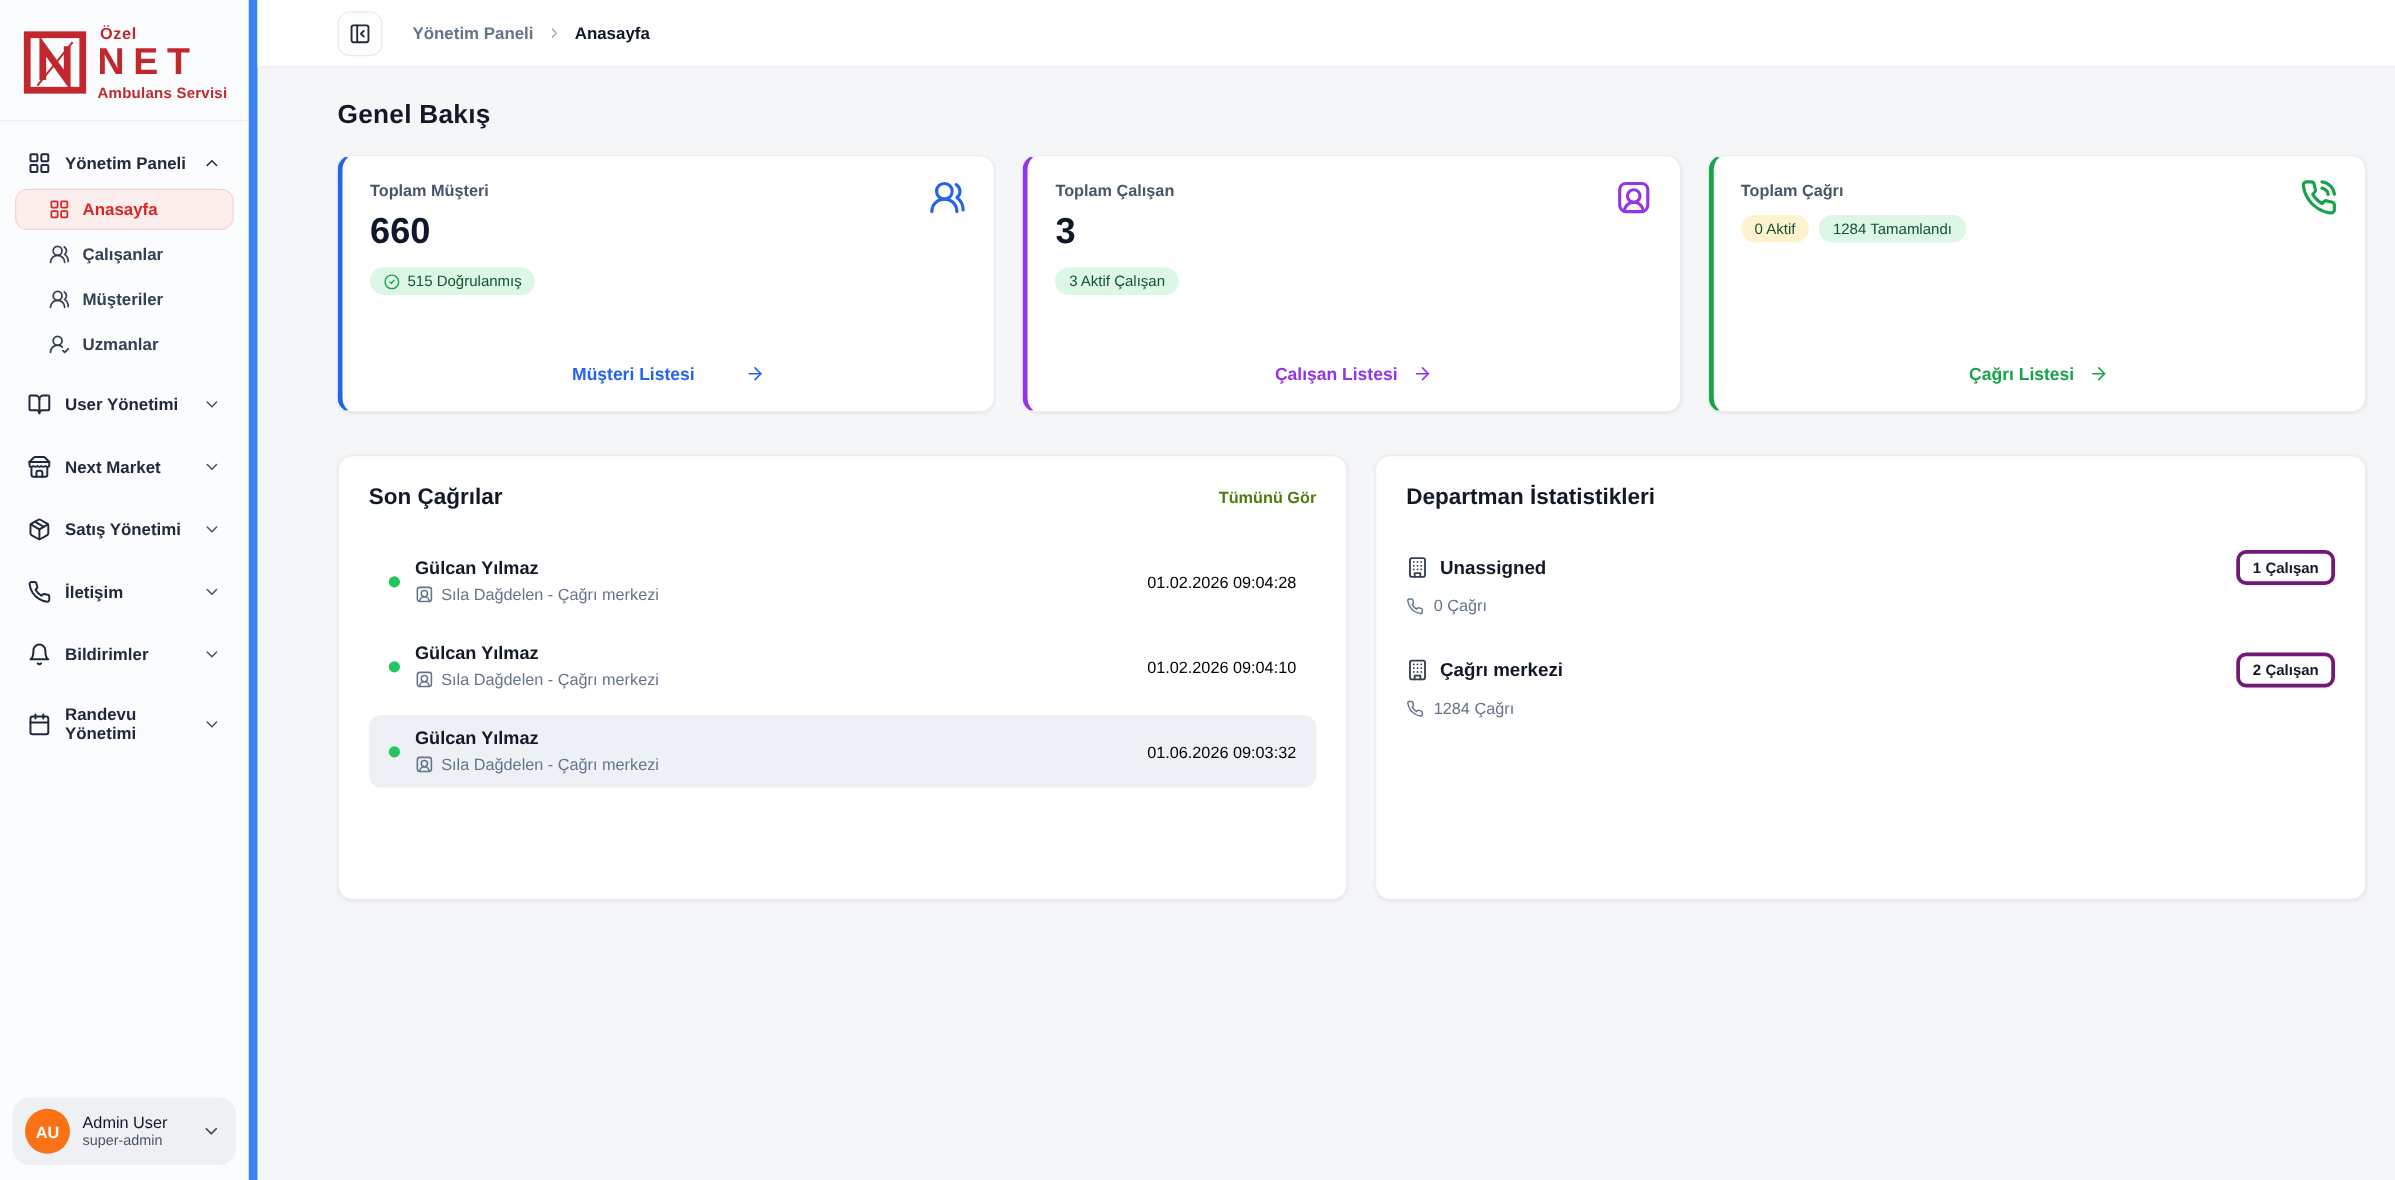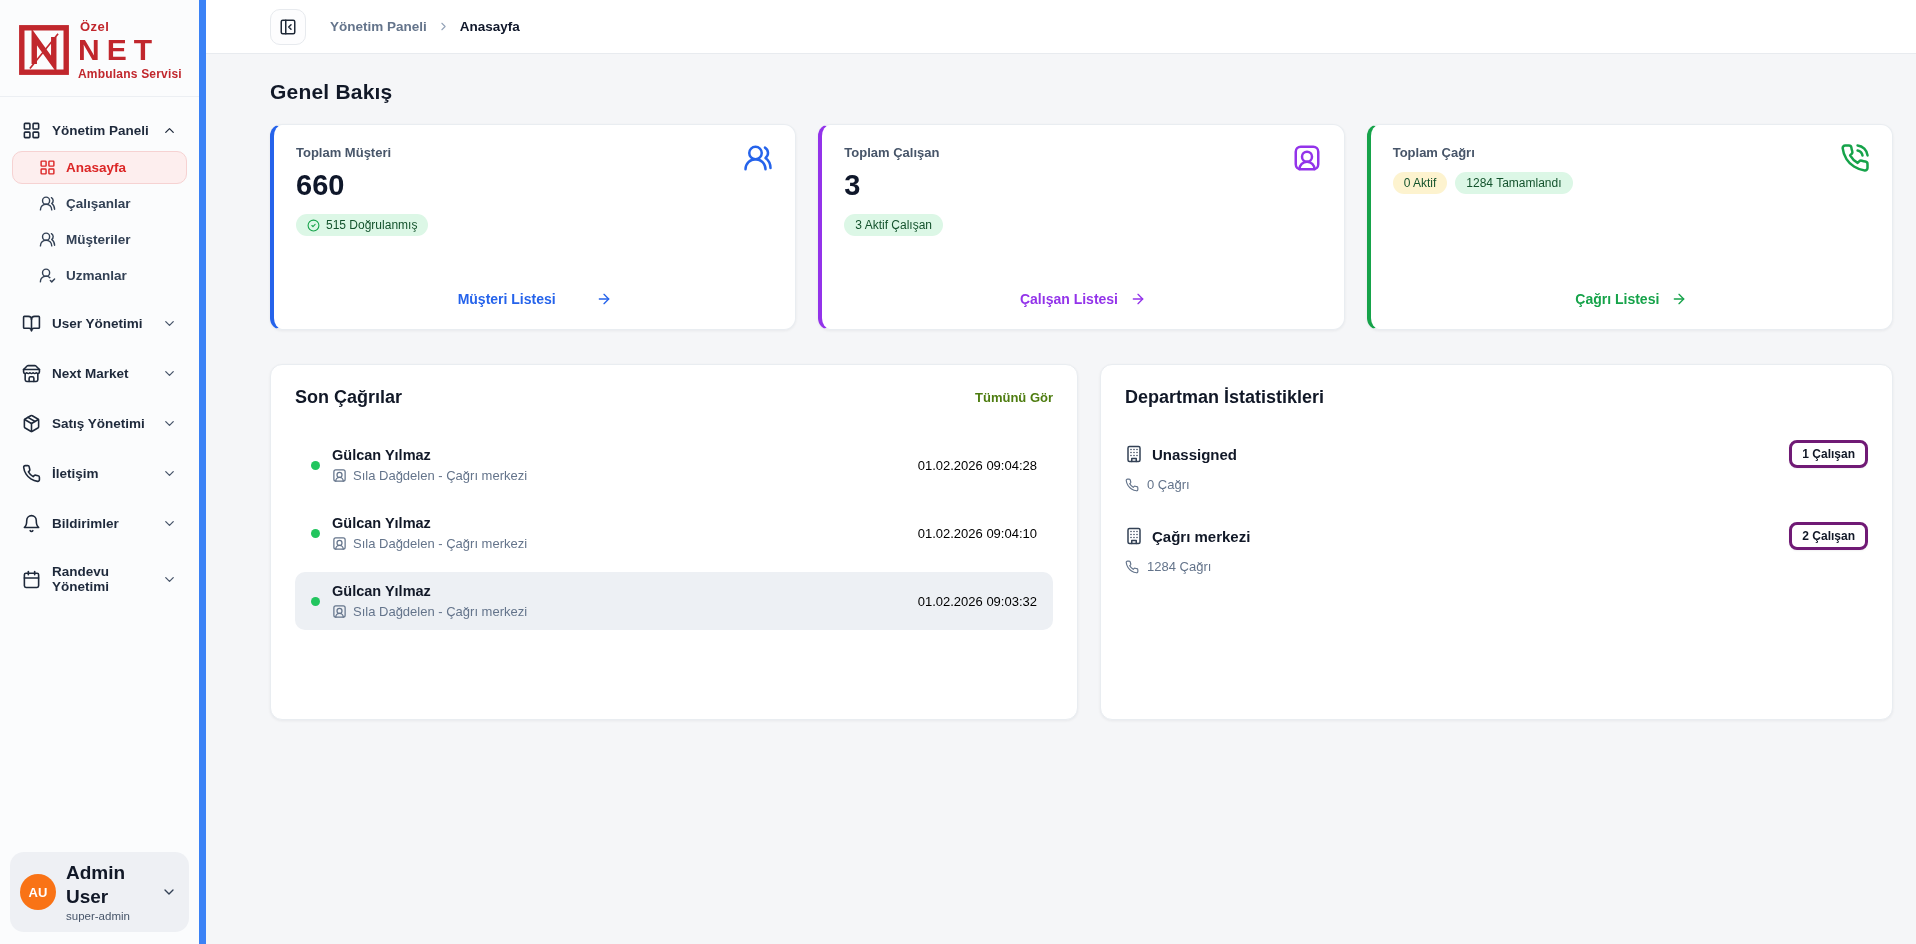--- a/index.html
+++ b/index.html
@@ -25,21 +25,21 @@
   .nav-group-header .chev { margin-left:auto; color:#1e293b; }
   .nav-sub { margin:2px 0 6px; }
   .nav-sub-item { display:flex; align-items:center; gap:10px; padding:7px 10px 7px 26px; margin:3px 0; font-size:13.5px; font-weight:600; color:#334155; border-radius:10px; border:1px solid transparent; cursor:pointer; }
   .nav-sub-item.active { background:#fdeeee; border-color:#f6d2d2; color:#dc2626; }
   .nav-section { display:flex; align-items:center; gap:11px; padding:9px 10px; margin-top:13px; font-size:13.5px; font-weight:700; color:#1e293b; border-radius:8px; cursor:pointer; }
   .nav-section .chev { margin-left:auto; color:#475569; }
 
   .user-card { margin:10px 10px 12px; background:#eef0f4; border-radius:14px; padding:9px 12px 9px 10px; display:flex; align-items:center; gap:10px; cursor:pointer; }
   .avatar { width:36px; height:36px; border-radius:50%; display:flex; align-items:center; justify-content:center; color:#fff; font-size:13px; font-weight:700; flex:none; }
   .user-meta { line-height:1.25; }
-  .user-name { font-size:19px; font-weight:700; color:#111827; }
+  .user-name { font-size:13px; font-weight:400; color:#111827; }
   .user-role { font-size:11.5px; color:#475569; }
   .user-card .chev { margin-left:auto; color:#334155; }
 
   
   .main { flex:1; display:flex; flex-direction:column; min-width:0; }
   .topbar { height:54px; flex:none; background:#ffffff; border-bottom:1px solid #e8ebef; display:flex; align-items:center; padding-left:64px; }
   .toggle-btn { width:36px; height:36px; border-radius:10px; border:1px solid #e7eaee; background:#fdfdfe; display:flex; align-items:center; justify-content:center; color:#1f2937; cursor:pointer; }
   .breadcrumb { display:flex; align-items:center; gap:10px; margin-left:24px; font-size:13.5px; }
   .crumb-parent { color:#64748b; font-weight:600; cursor:pointer; }
   .crumb-sep { color:#94a3b8; }
@@ -431,21 +431,21 @@
               <div class="call-name">Gülcan Yılmaz</div>
               <div class="call-sub">
                 <svg class="ico" width="15" height="15" viewBox="0 0 24 24">
                     <path d="M18 21a6 6 0 0 0-12 0"></path>
                     <circle cx="12" cy="11" r="4"></circle>
                     <rect width="18" height="18" x="3" y="3" rx="3"></rect>
                   </svg>
                 <span>Sıla Dağdelen - Çağrı merkezi</span>
               </div>
             </span>
-            <span class="call-time">01.02.2026 09:03:32</span>
+            <span class="call-time">01.06.2026 09:03:32</span>
           </div>
         </div>
       </section>
 
       <section class="panel">
         <div class="panel-head">
           <h2 class="panel-title">Departman İstatistikleri</h2>
         </div>
         <div class="dept-list">
 

